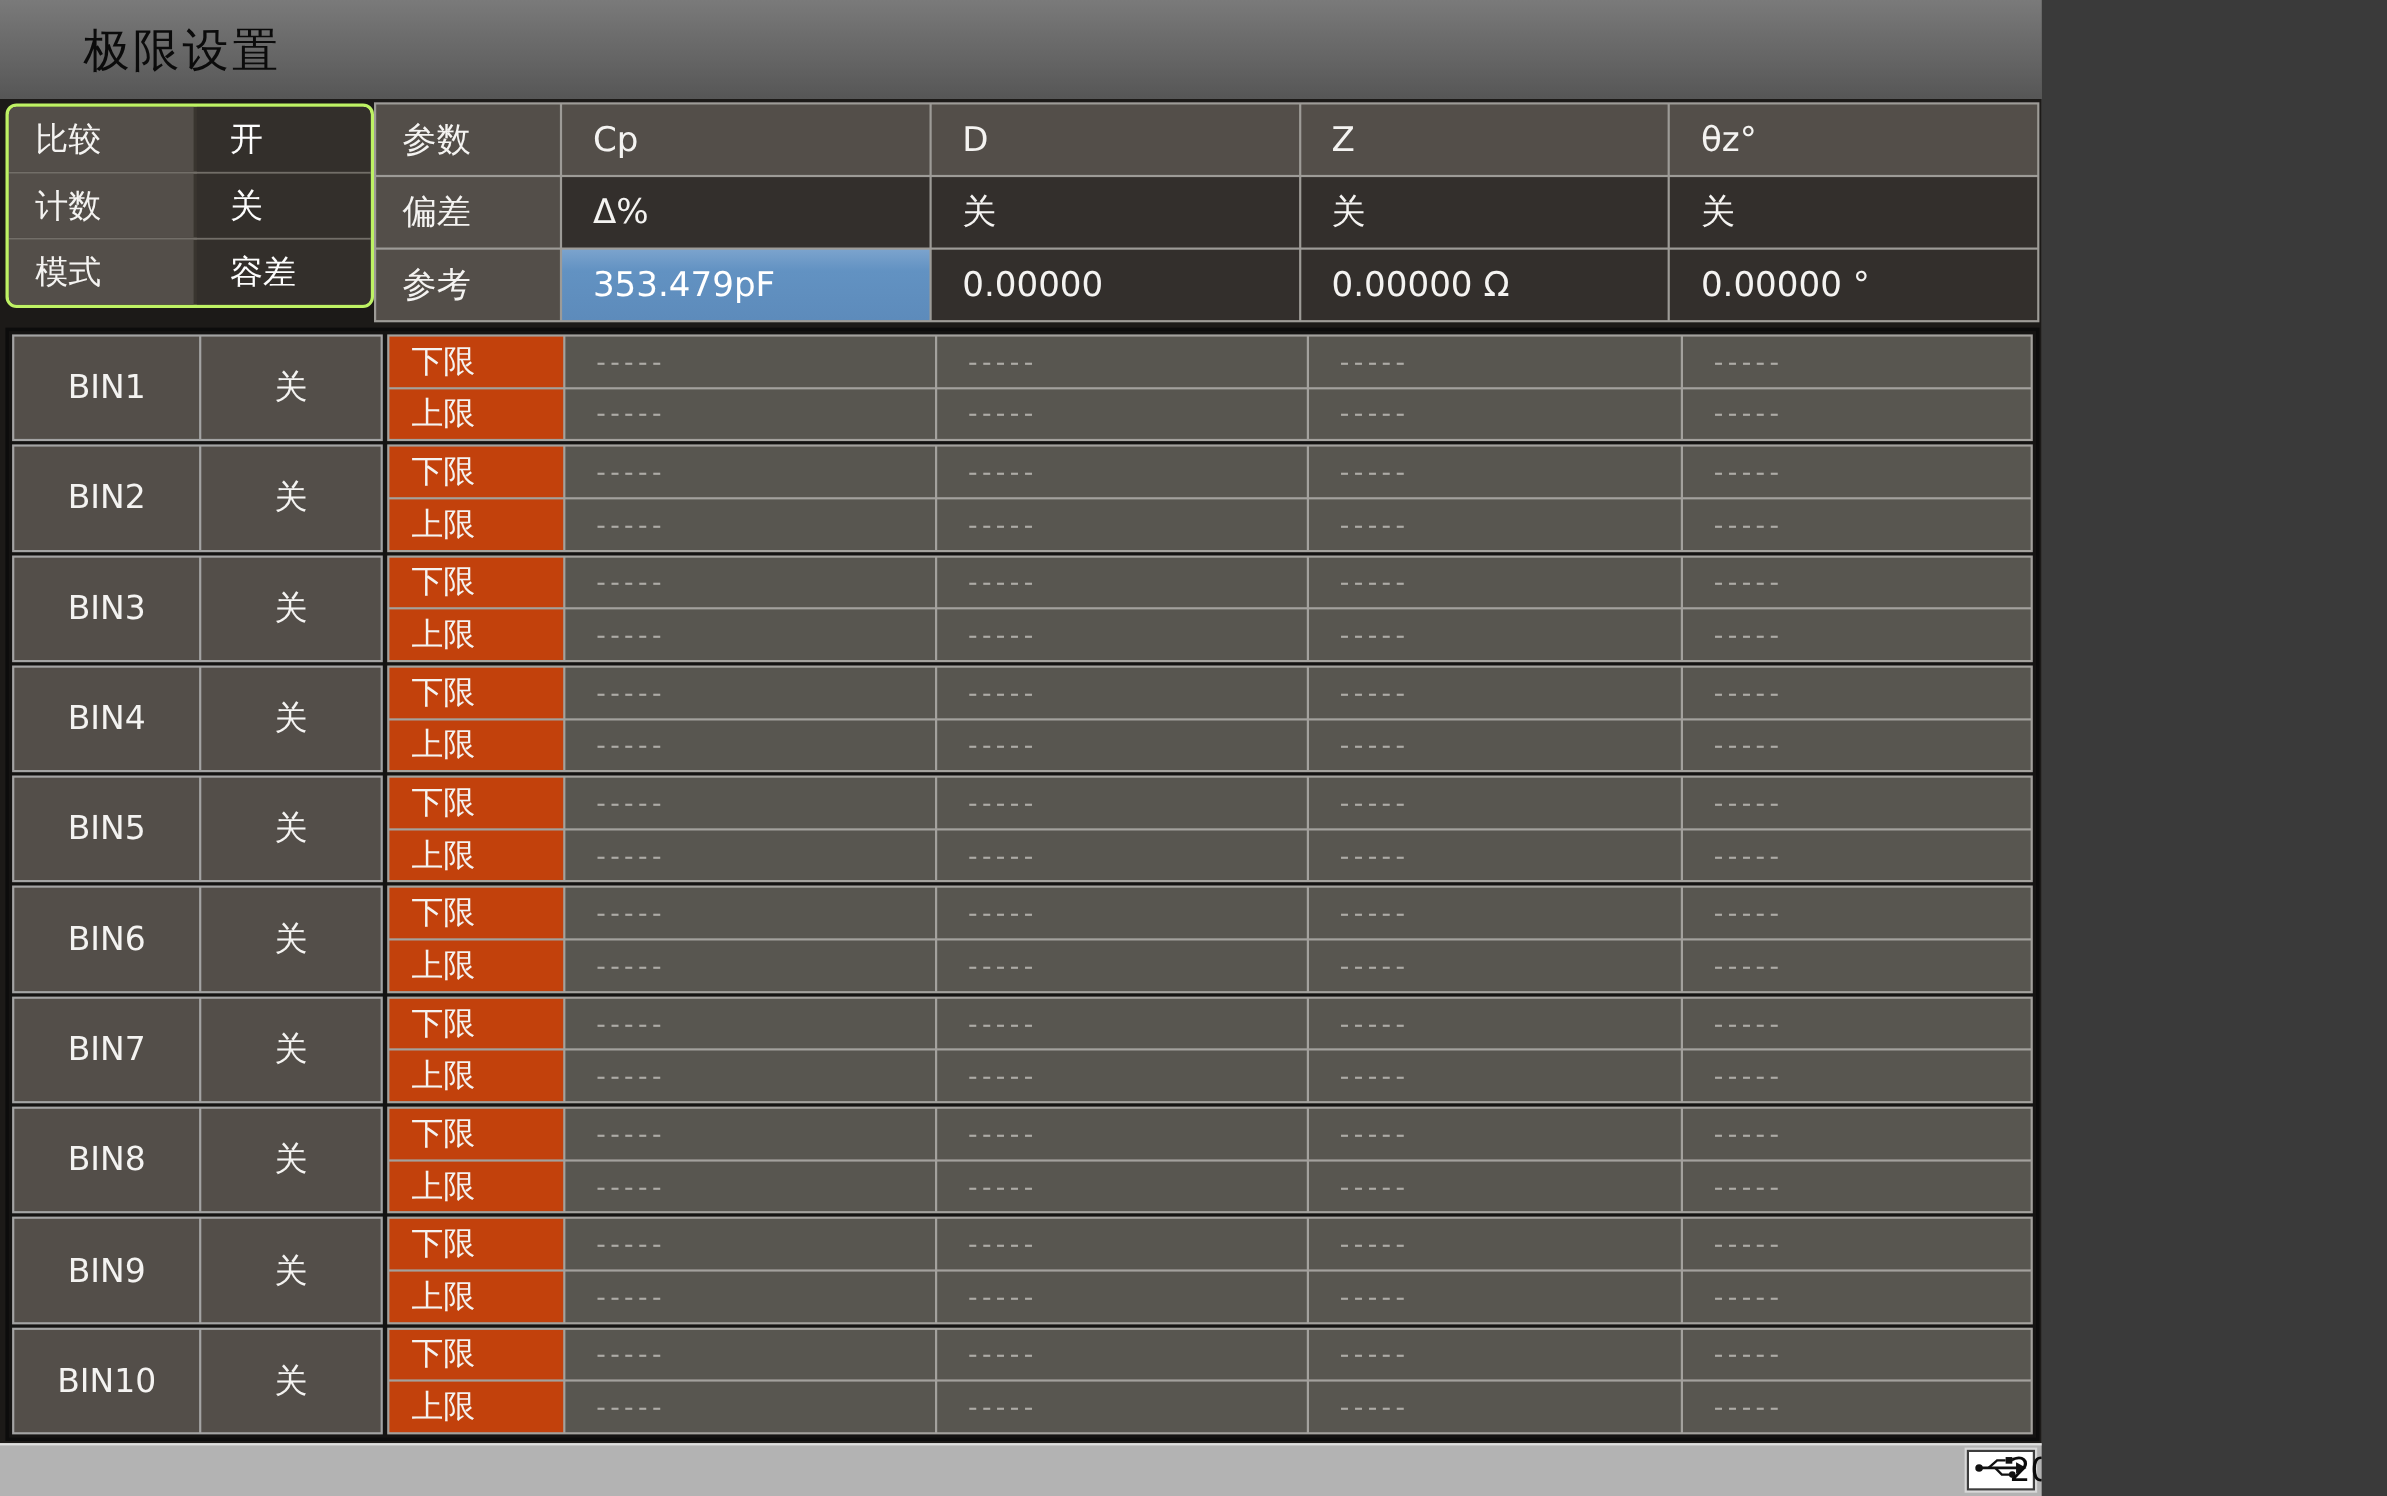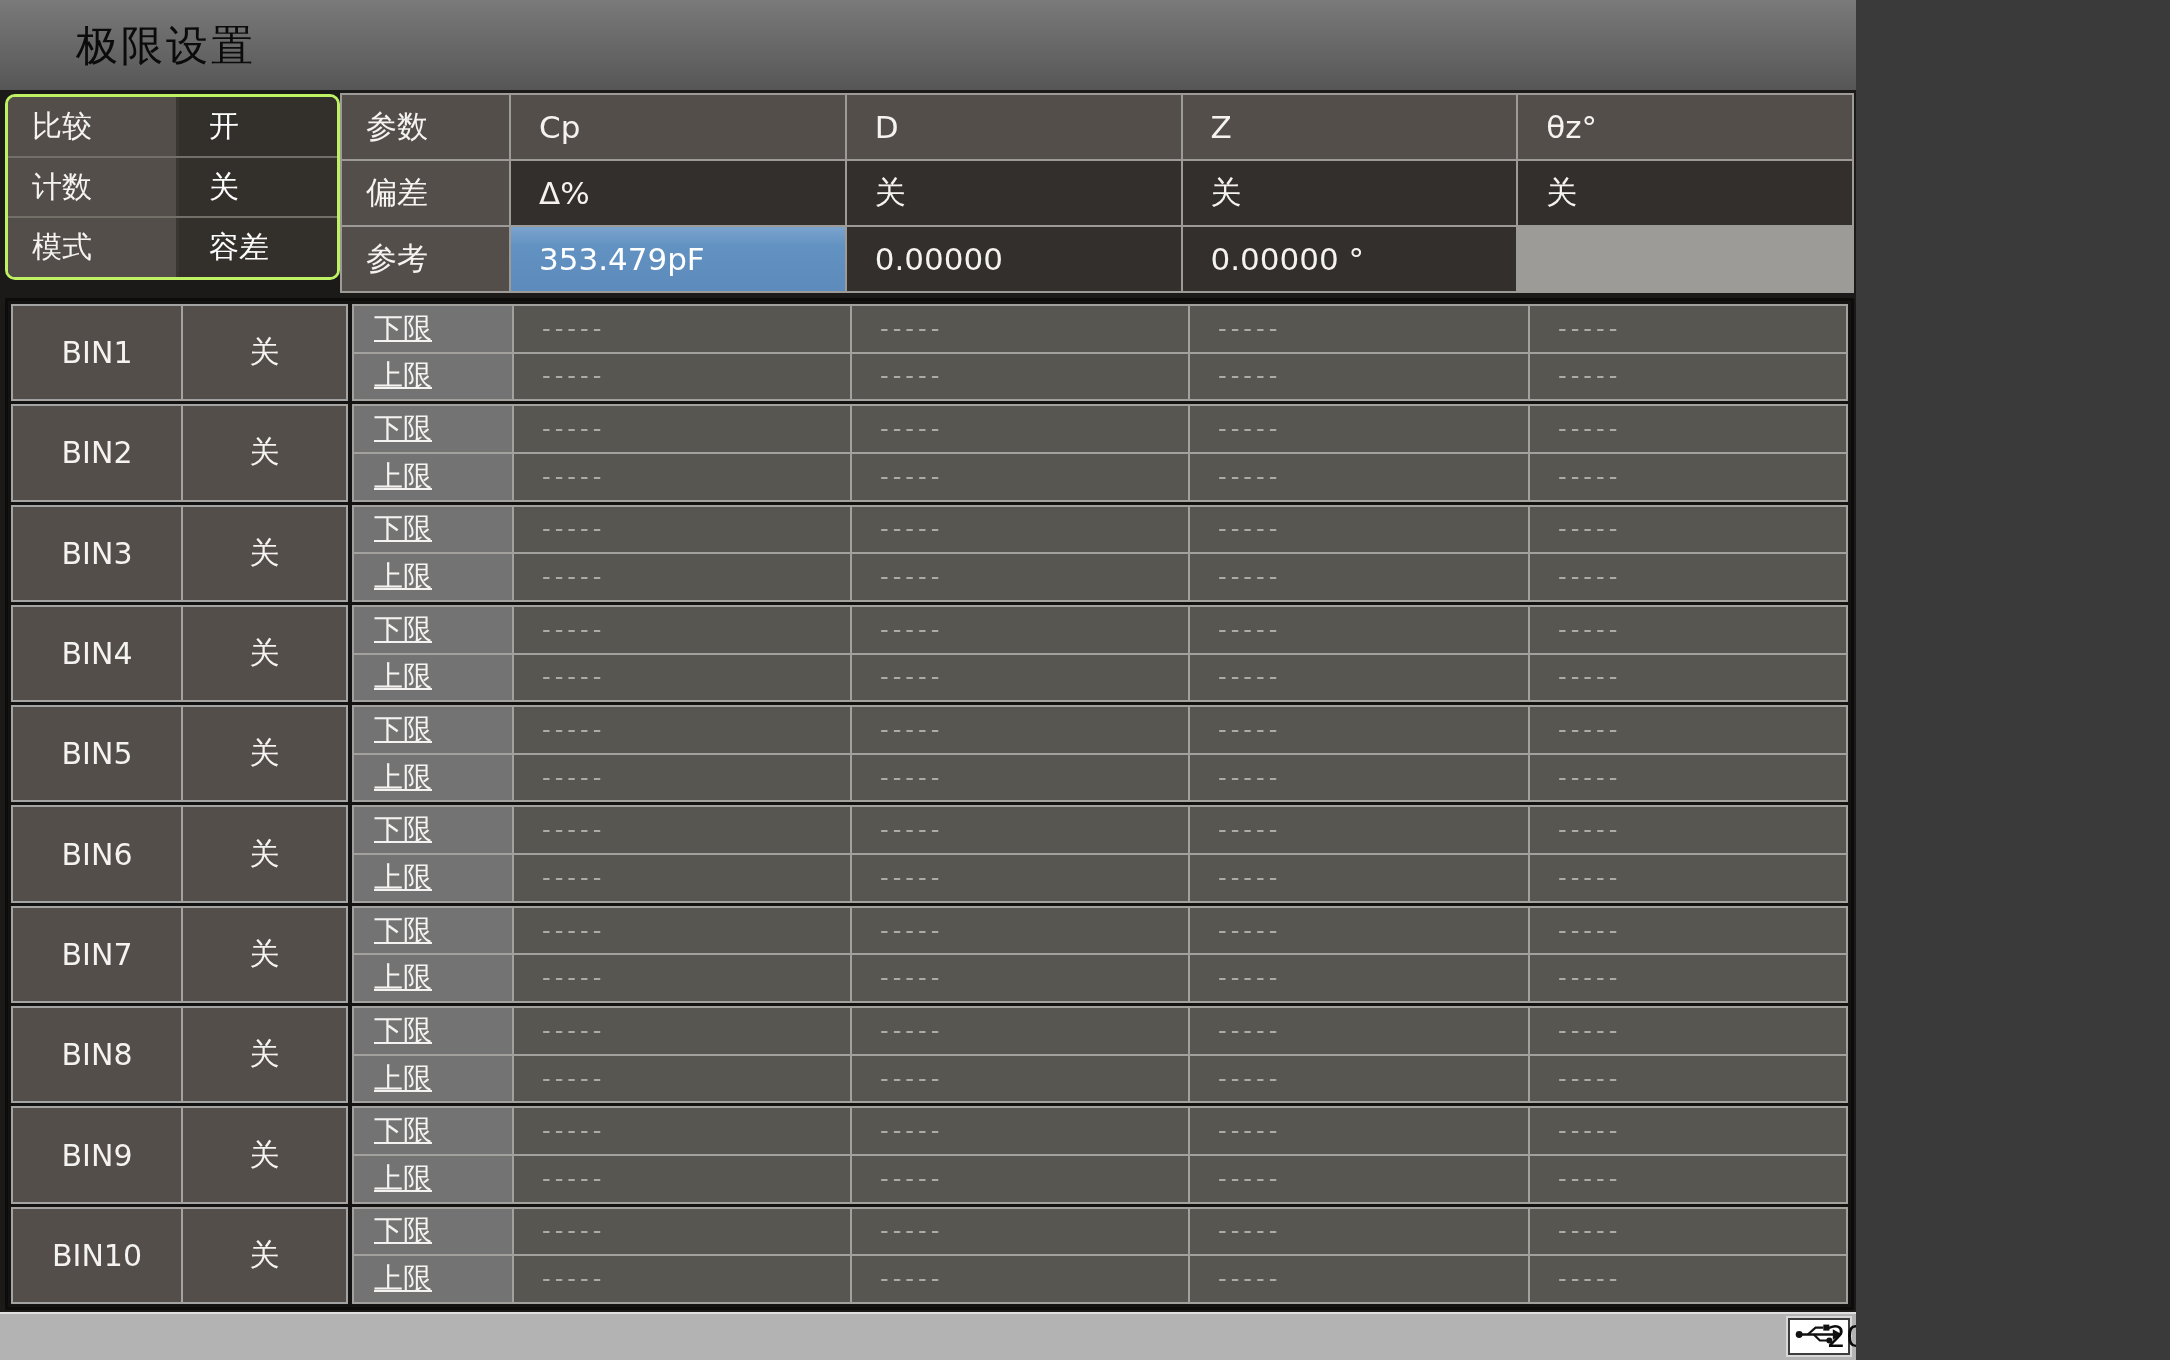--- a/index.html
+++ b/index.html
@@ -75,22 +75,22 @@
     background:#534e49; color:#f4f3f1; font-size:30px;
     display:flex; align-items:center; justify-content:center;
   }
   .bin-state { cursor:pointer; }
   .bin-right {
     flex:1; background:#a3a19d; padding:2px;
     display:grid; grid-template-columns:158px 336px 336px 338px 1fr;
     grid-template-rows:1fr 1fr; gap:2px;
   }
   .lim-label {
-    background:#737373; color:#f4f3f1; font-size:29px;
-    display:flex; align-items:center; padding-left:20px;text-decoration:underline;
+    background:#c2410c; color:#f4f3f1; font-size:29px;
+    display:flex; align-items:center; padding-left:20px;
   }
   .lim-value {
     background:#585650; color:#adaba6; font-size:24px; letter-spacing:4px;
     display:flex; align-items:center; padding-left:28px; cursor:pointer;
   }
 
   
   .menu { position:absolute; left:1862px; top:90px; width:308px; height:1222px; background:#676965; }
   .ref-btn {
     position:absolute; left:4px; top:16px; width:296px; height:78px;
@@ -166,20 +166,21 @@
 
       <div class="pcell lab">偏差</div>
       <div class="pcell dark">Δ%</div>
       <div class="pcell dark">关</div>
       <div class="pcell dark">关</div>
       <div class="pcell dark">关</div>
 
       <div class="pcell lab">参考</div>
       <div class="pcell blue">353.479pF</div>
       <div class="pcell dark">0.00000</div>
+      <div class="pcell dark">0.00000 Ω</div>
       <div class="pcell dark">0.00000 °</div>
     </div>
 
     <div class="bin-table" id="bin-table">
   <div class="bin-group">
     <div class="bin-left">
       <div class="bin-name">BIN1</div>
       <div class="bin-state">关</div>
     </div>
     <div class="bin-right">

